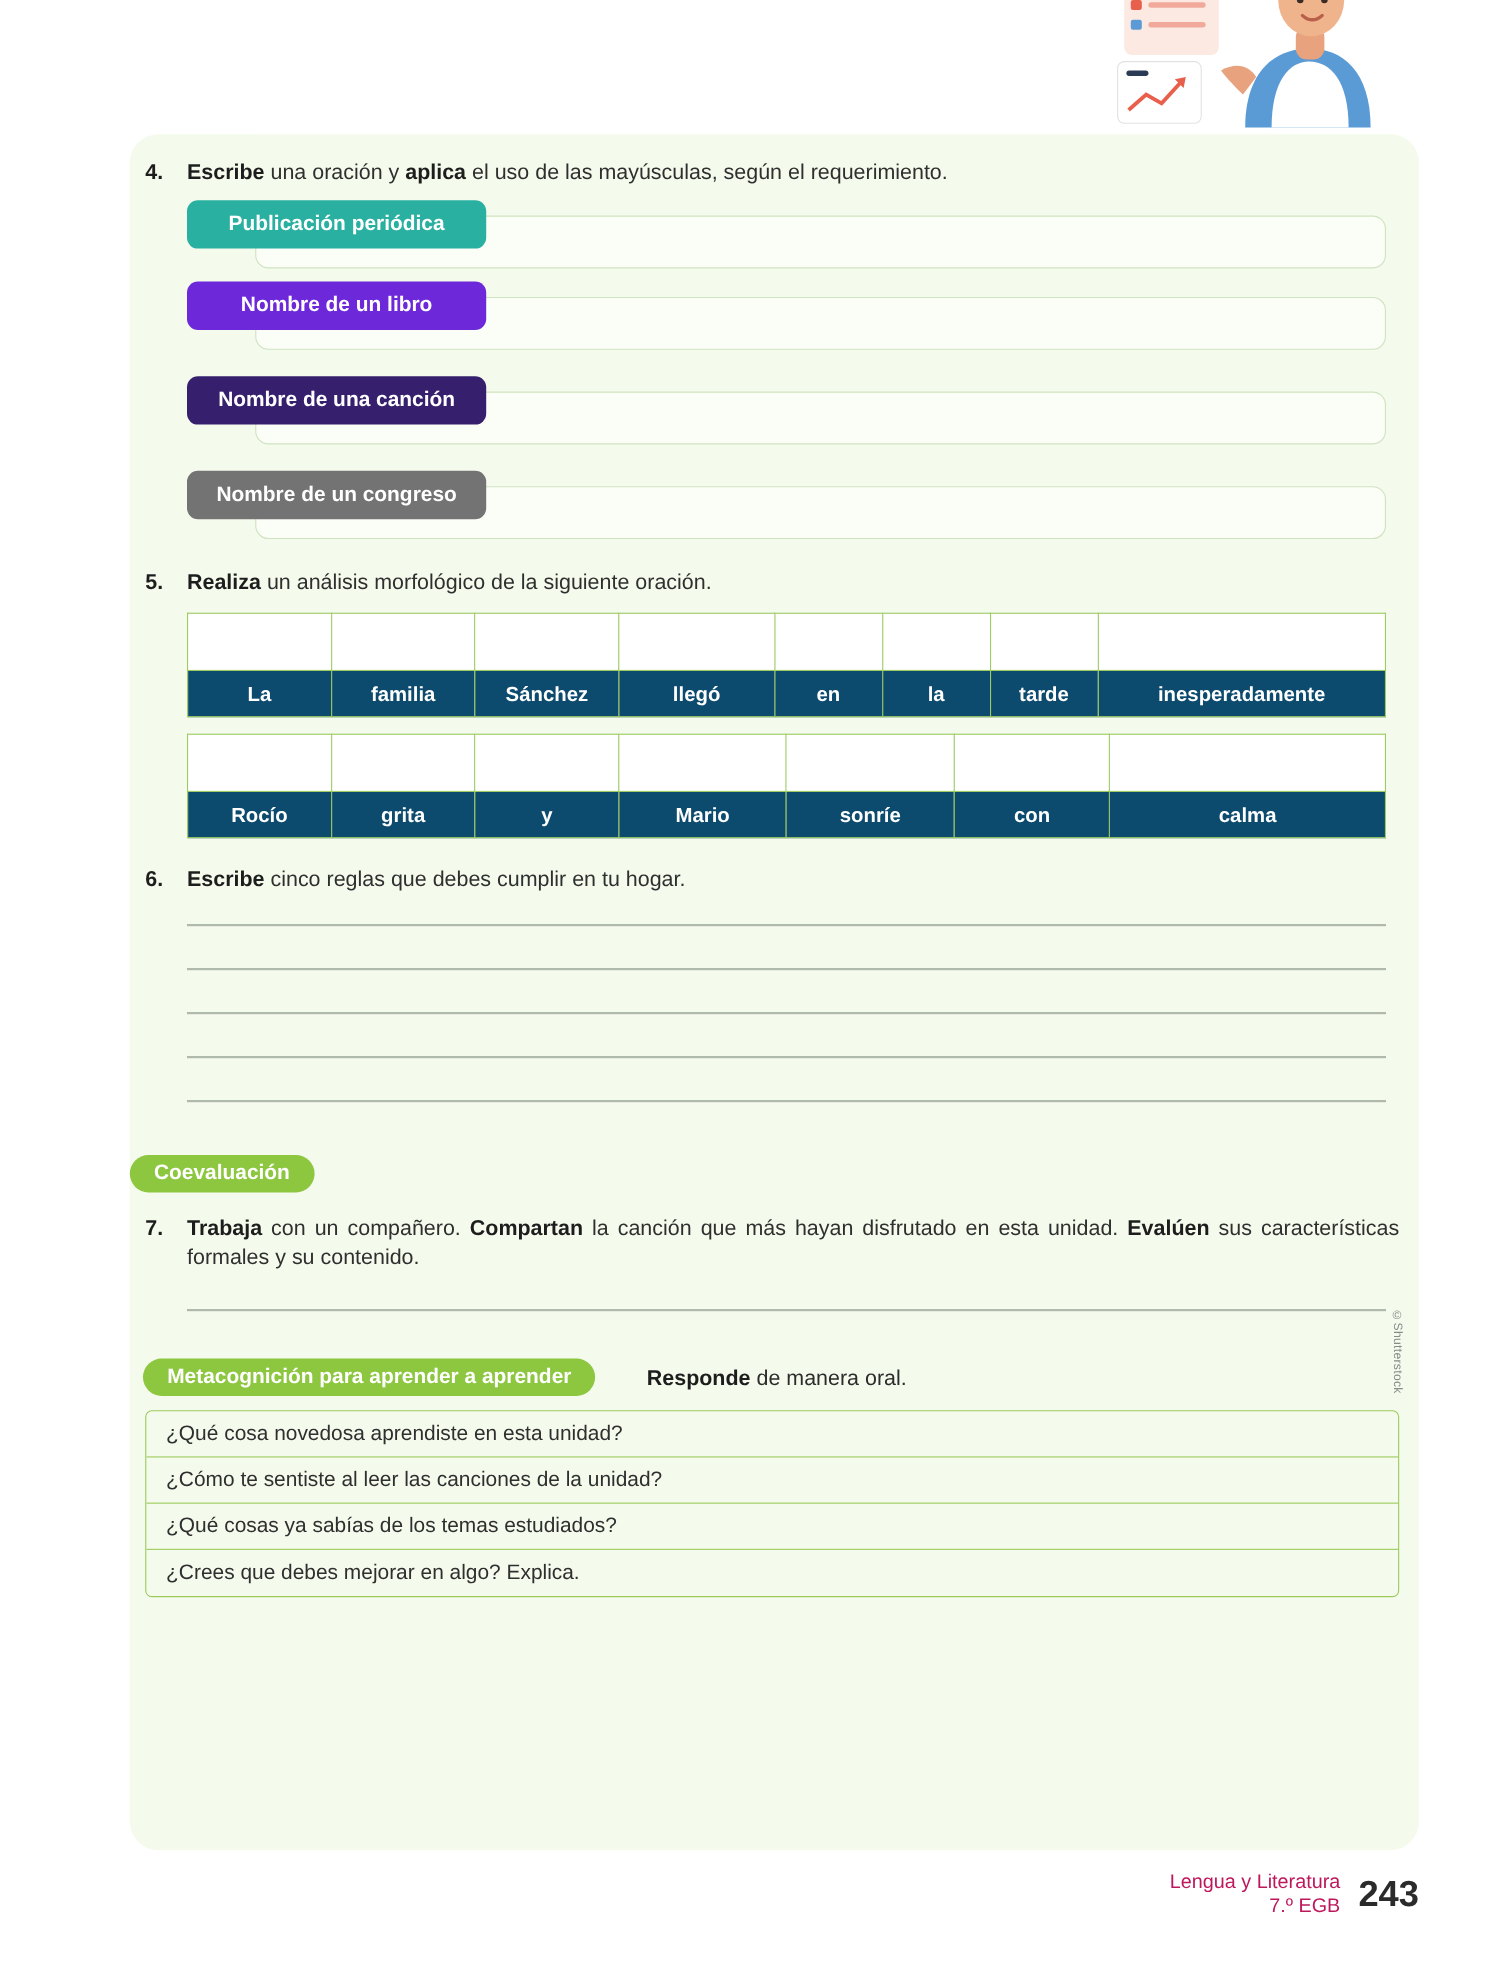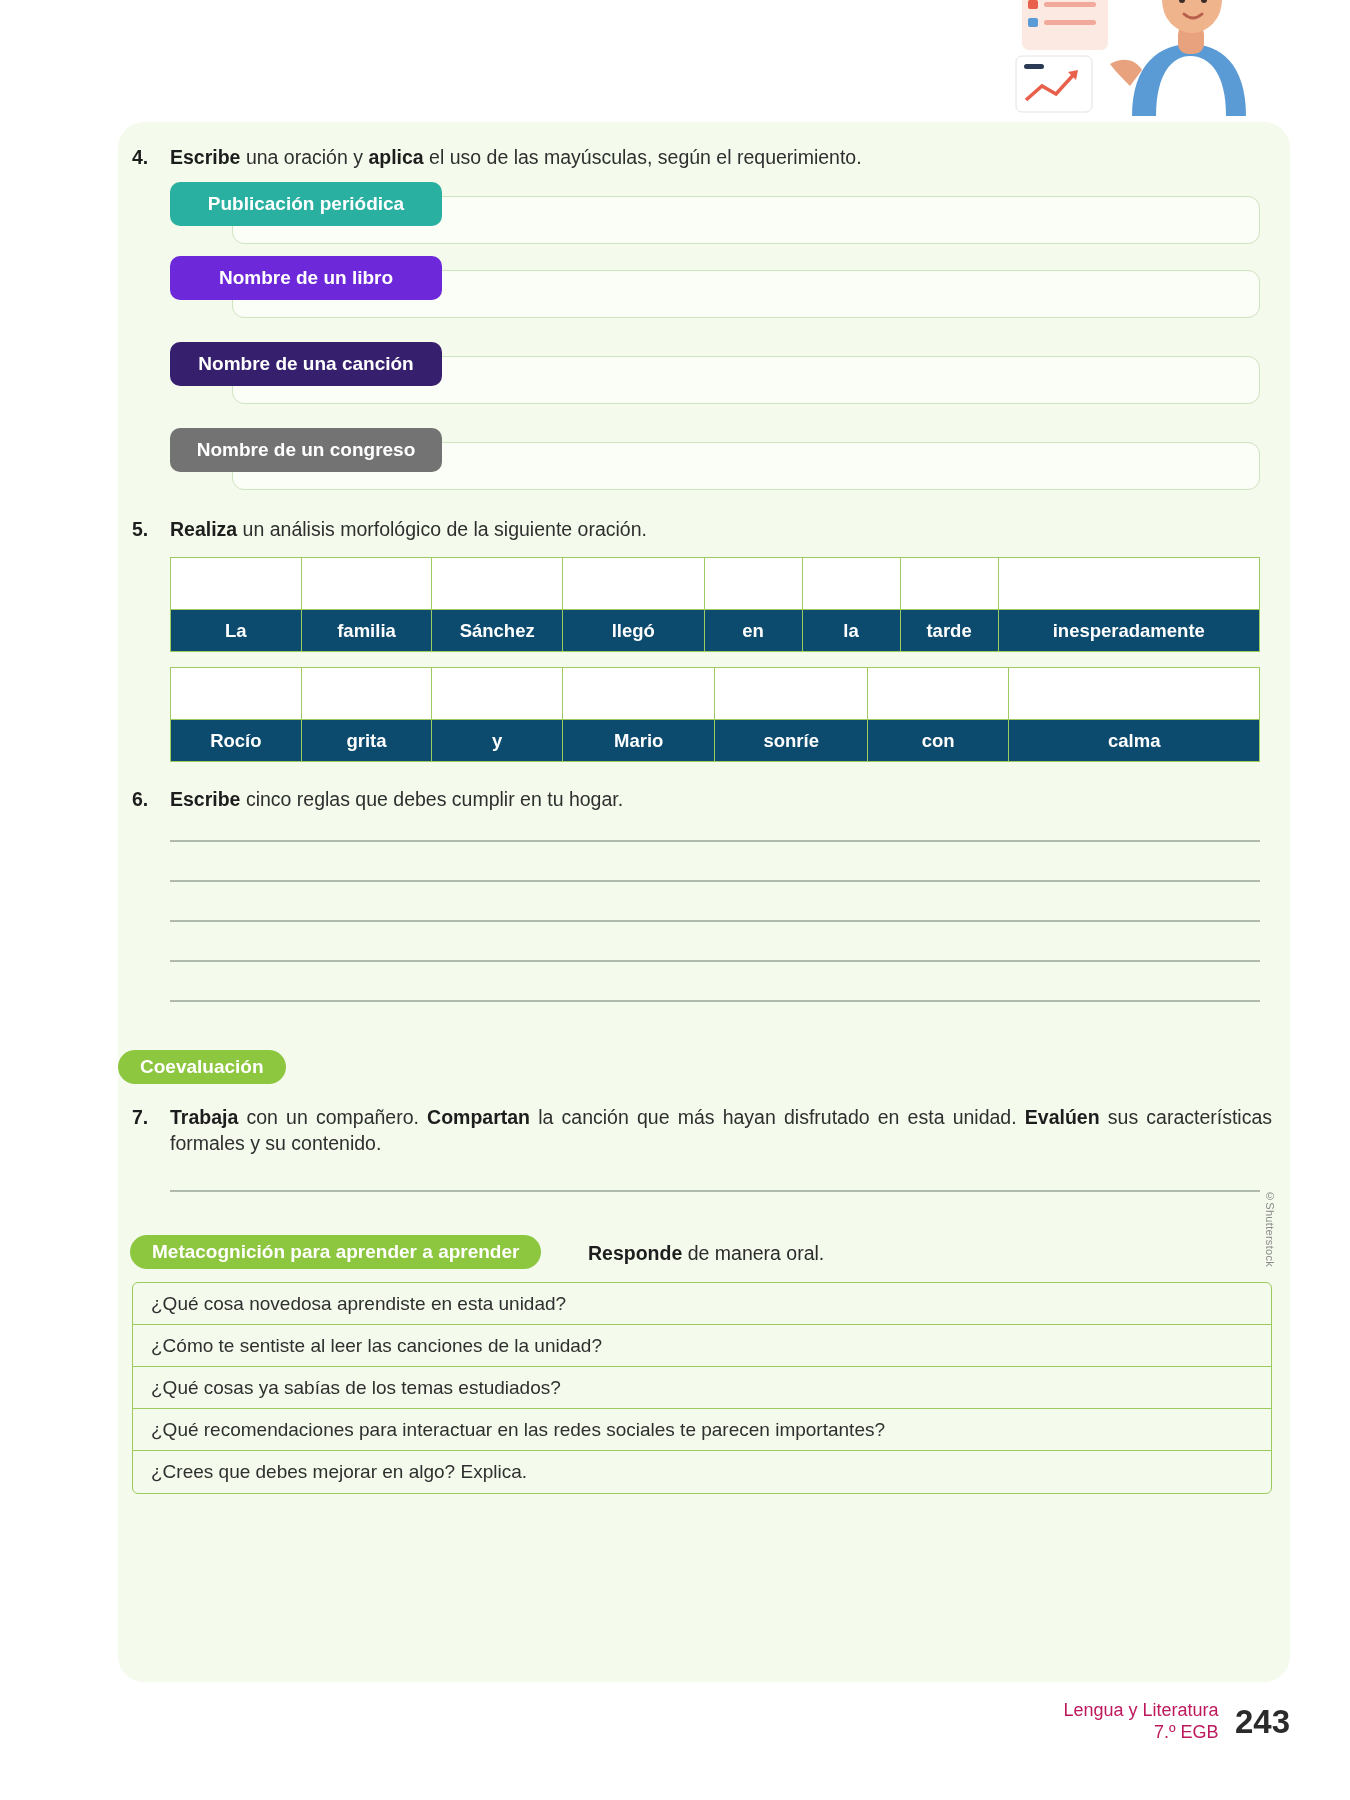--- a/index.html
+++ b/index.html
@@ -312,21 +312,20 @@
 
     <div class="ruleline" style="top:1068px;"></div>
 
     <div class="sectionpill" style="left:0px; top:1113px; border-radius:17px;margin-left:12px;">Metacognición para aprender a aprender</div>
     <div style="position:absolute; left:470px; top:1114px; font-size:19.5px; line-height:34px;"><b>Responde</b><span> de manera oral.</span></div>
 
     <div class="metabox" style="top:1160px;">
       <div class="row">¿Qué cosa novedosa aprendiste en esta unidad?</div>
       <div class="row">¿Cómo te sentiste al leer las canciones de la unidad?</div>
       <div class="row">¿Qué cosas ya sabías de los temas estudiados?</div>
-      <div class="row">¿Qué recomendaciones para interactuar en las redes sociales te parecen importantes?</div>
       <div class="row">¿Crees que debes mejorar en algo? Explica.</div>
     </div>
 
     <div class="credit">©Shutterstock</div>
 
     <svg class="illus" viewBox="0 0 260 230" xmlns="http://www.w3.org/2000/svg">
 
       <rect x="8" y="42" width="86" height="120" rx="7" fill="#fbe9e2"></rect>
       <rect x="34" y="34" width="34" height="16" rx="7" fill="#e8604c"></rect>
       <circle cx="24" cy="86" r="15" fill="#ffffff"></circle>

